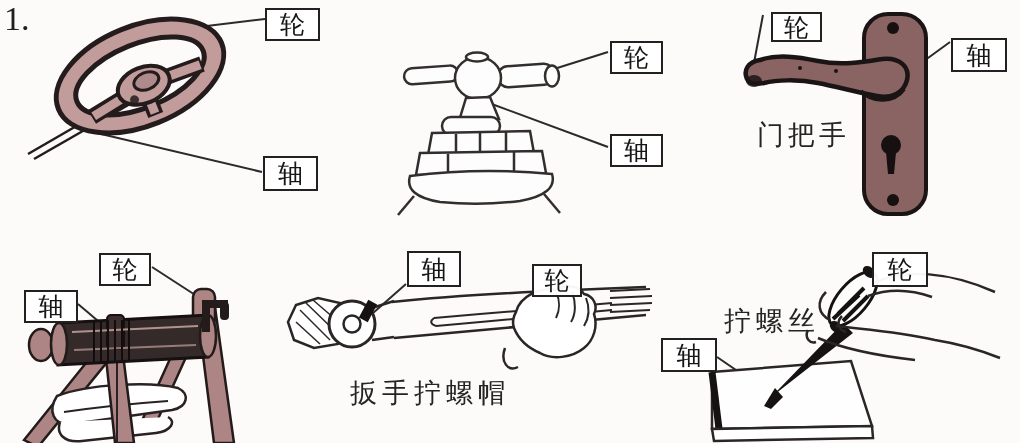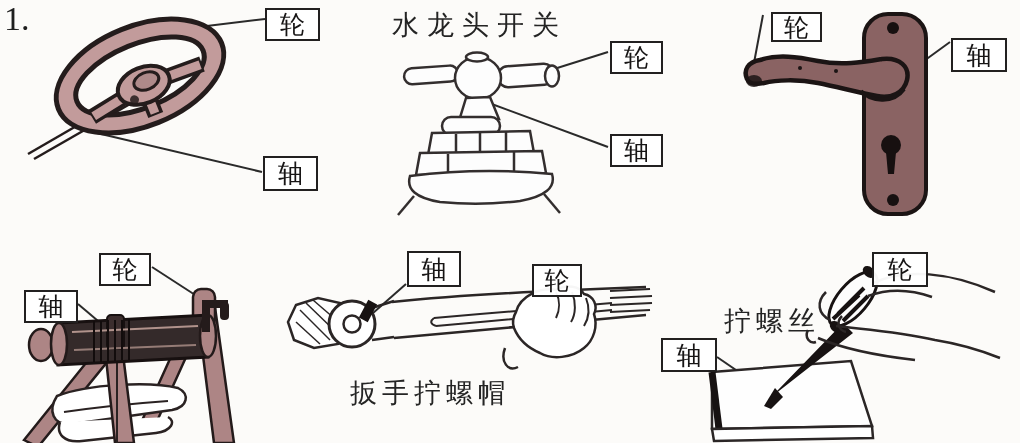--- a/index.html
+++ b/index.html
@@ -167,21 +167,21 @@
         <path d="M818,338 C846,350 880,356 915,360"></path>
         <path d="M826,292 C816,302 818,314 830,320"></path>
         <path d="M842,316 C836,322 838,330 846,332"></path>
         <path d="M808,330 C804,338 810,344 816,342"></path>
       </g>
     </g>
   </svg>
 
   <div class="qnum">1.</div>
 
-  <div class="caption" style="left:392px;top:7px;letter-spacing:8px;">水龙头开关</div>
+  <div class="caption" style="left:757px;top:117px;letter-spacing:4px;">门把手</div>
   <div class="caption" style="left:350px;top:375px;letter-spacing:5px;">扳手拧螺帽</div>
   <div class="caption" style="left:724px;top:303px;letter-spacing:5px;">拧螺丝</div>
 
   <div class="labelbox" style="left:265px;top:8px;width:55px;height:33px;">轮</div>
   <div class="labelbox" style="left:263px;top:156px;width:55px;height:35px;">轴</div>
 
   <div class="labelbox" style="left:610px;top:41px;width:53px;height:33px;">轮</div>
   <div class="labelbox" style="left:610px;top:134px;width:53px;height:33px;">轴</div>
 
   <div class="labelbox" style="left:771px;top:12px;width:51px;height:30px;">轮</div>

